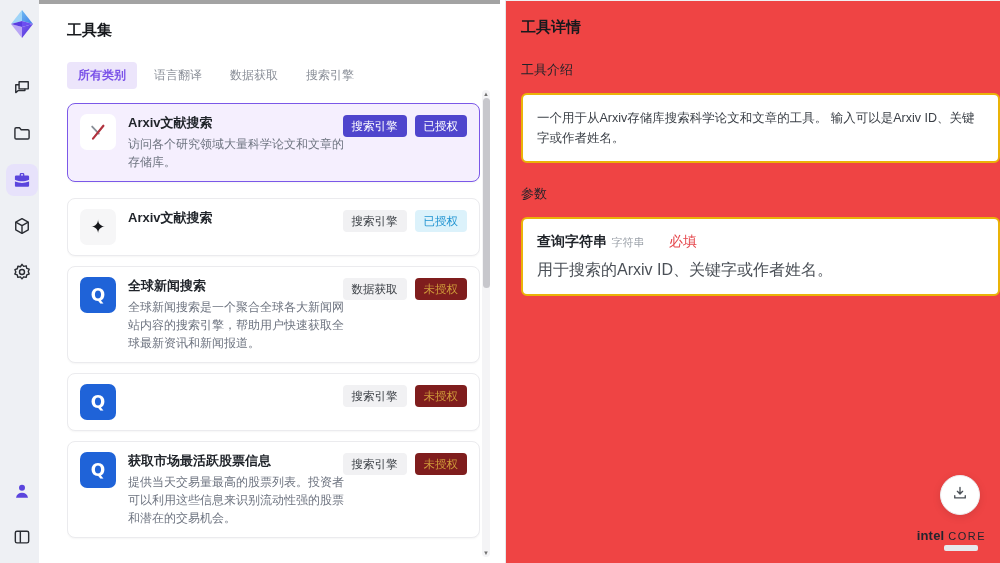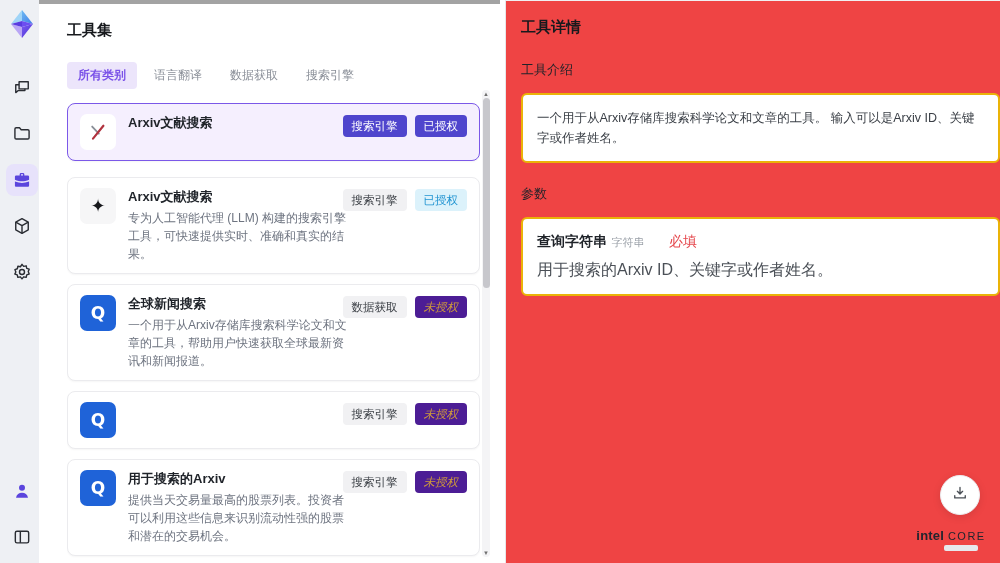--- a/index.html
+++ b/index.html
@@ -70,21 +70,21 @@
   .tool-name { font-size: 13px; font-weight: bold; color: #1f2329; margin-bottom: 3px; }
   .tool-desc { font-size: 12px; color: #6e7480; line-height: 1.5; }
   .tool-tags { position: absolute; right: 12px; top: 11px; display: flex; gap: 8px; }
   .tag {
     font-size: 11.5px; padding: 3px 9px; border-radius: 4px; white-space: nowrap;
     line-height: 1.4;
   }
   .tag.solid-purple { background: #4f45cd; color: #ffffff; }
   .tag.gray { background: #f1f1f3; color: #3c4046; }
   .tag.blue { background: #dcf2fb; color: #2395d2; }
-  .tag.yellow { background: #4c1d95; color: #cf9b3a; font-style: italic; }
+  .tag.yellow { background: #7f1d1d; color: #cf9b3a; }
   
   .scrollbar {
     position: absolute; right: 10px; top: 86px; bottom: 6px; width: 8px;
     background: #f4f4f6; border-radius: 4px;
   }
   .scroll-arrow { position: absolute; left: 1px; width: 6px; height: 6px; color: #707070; font-size: 6px; line-height: 6px; text-align: center; }
   .scroll-arrow.up { top: 1px; }
   .scroll-arrow.down { bottom: 1px; }
   .scroll-thumb {
     position: absolute; left: 0.5px; top: 8px; width: 7px; height: 190px;
@@ -109,21 +109,21 @@
   .param-required { font-size: 14px; color: #e5484d; margin-left: 20px; }
   .param-desc { font-size: 16px; color: #4b5057; }
   
   .download-btn {
     position: absolute; right: 20px; bottom: 48px; width: 40px; height: 40px;
     border-radius: 50%; background: #ffffff; border: 1px solid #ececef;
     box-shadow: 0 2px 8px rgba(0,0,0,0.10);
     display: flex; align-items: center; justify-content: center; cursor: pointer;
   }
   .brand {
-    position: absolute; right: 14px; bottom: 12px; text-align: center; width: 70px;
+    position: absolute; right: 14px; bottom: 12px; text-align: right; width: 70px;
   }
   .brand-main { font-size: 13px; color: #22252e; letter-spacing: 0.2px; }
   .brand-main .intel { font-weight: bold; }
   .brand-main .core { font-size: 11px; letter-spacing: 1.5px; }
   .brand-sub {
     margin-top: 2px; margin-left: 28px; height: 6px; width: 34px;
     background: #e7e8ec; border-radius: 2px;
   }
 </style>
 </head>
@@ -224,48 +224,48 @@
 
     <div class="card selected">
       <div class="tool-icon white-bg">
         <svg width="20" height="20" viewBox="0 0 24 24" fill="none" stroke-linecap="round">
           <path d="M5 5.5l8 8.5" stroke="#8a8f98" stroke-width="2.2"></path>
           <path d="M18.5 4.5L6 20" stroke="#b0323e" stroke-width="2.6"></path>
         </svg>
       </div>
       <div class="tool-body">
         <div class="tool-name">Arxiv文献搜索</div>
+        <div class="tool-desc">访问各个研究领域大量科学论文和文章的存储库。</div>
       </div>
       <div class="tool-tags">
         <span class="tag solid-purple">搜索引擎</span>
         <span class="tag solid-purple">已授权</span>
       </div>
     </div>
 
     <div class="card">
       <div class="tool-icon">
           <span class="sparkle">✦</span>
         </div>
       <div class="tool-body">
         <div class="tool-name">Arxiv文献搜索</div>
-        <div class="tool-desc">专为人工智能代理 (LLM) 构建的搜索引擎工具，可快速提供实时、准确和真实的结果。</div>
       </div>
       <div class="tool-tags">
         <span class="tag gray">搜索引擎</span>
         <span class="tag blue">已授权</span>
       </div>
     </div>
 
     <div class="card">
       <div class="tool-icon blue-bg">
           <span class="q-glyph">Q</span>
         </div>
       <div class="tool-body">
         <div class="tool-name">全球新闻搜索</div>
-        <div class="tool-desc">一个用于从Arxiv存储库搜索科学论文和文章的工具，帮助用户快速获取全球最新资讯和新闻报道。</div>
+        <div class="tool-desc">全球新闻搜索是一个聚合全球各大新闻网站内容的搜索引擎，帮助用户快速获取全球最新资讯和新闻报道。</div>
       </div>
       <div class="tool-tags">
         <span class="tag gray">数据获取</span>
         <span class="tag yellow">未授权</span>
       </div>
     </div>
 
     <div class="card">
       <div class="tool-icon blue-bg">
           <span class="q-glyph">Q</span>
@@ -274,21 +274,21 @@
         <span class="tag gray">搜索引擎</span>
         <span class="tag yellow">未授权</span>
       </div>
     </div>
 
     <div class="card">
       <div class="tool-icon blue-bg">
           <span class="q-glyph">Q</span>
         </div>
       <div class="tool-body">
-        <div class="tool-name">用于搜索的Arxiv</div>
+        <div class="tool-name">获取市场最活跃股票信息</div>
         <div class="tool-desc">提供当天交易量最高的股票列表。投资者可以利用这些信息来识别流动性强的股票和潜在的交易机会。</div>
       </div>
       <div class="tool-tags">
         <span class="tag gray">搜索引擎</span>
         <span class="tag yellow">未授权</span>
       </div>
     </div>
 
   </div>
 

